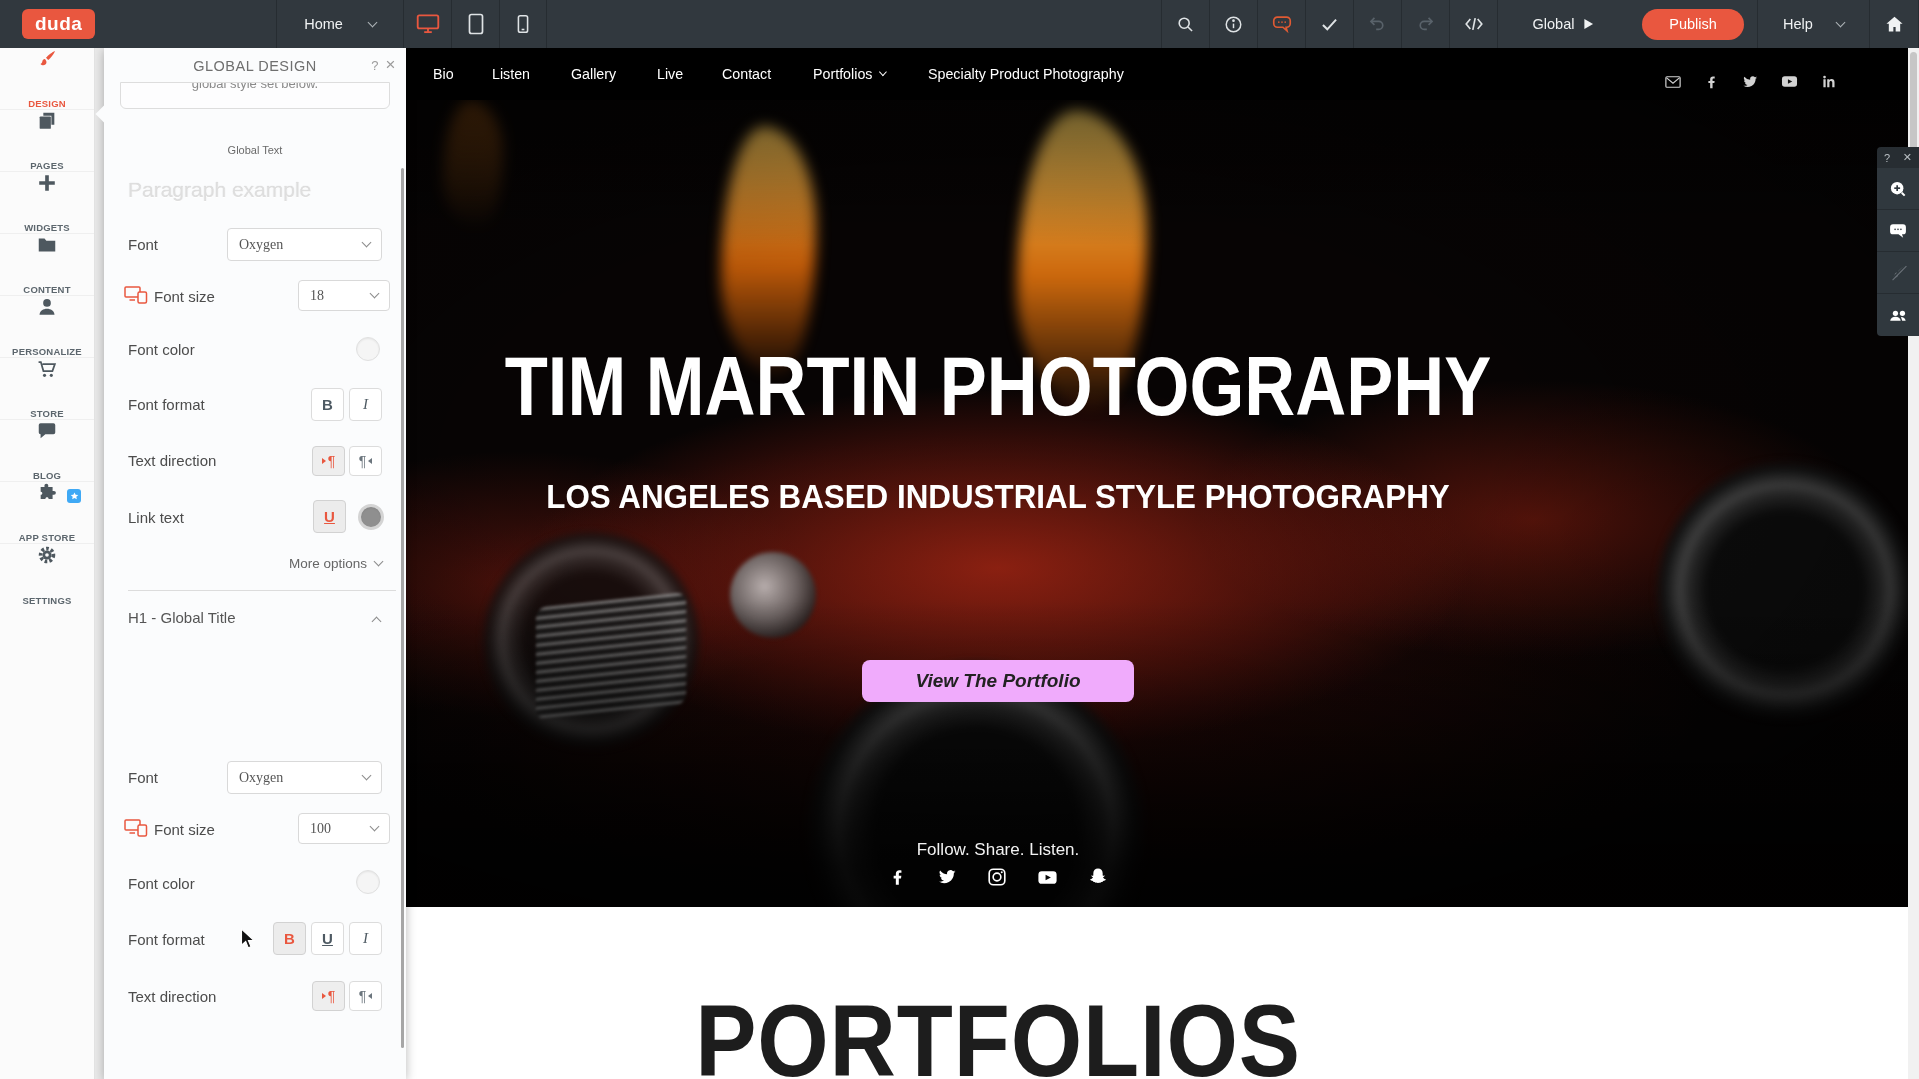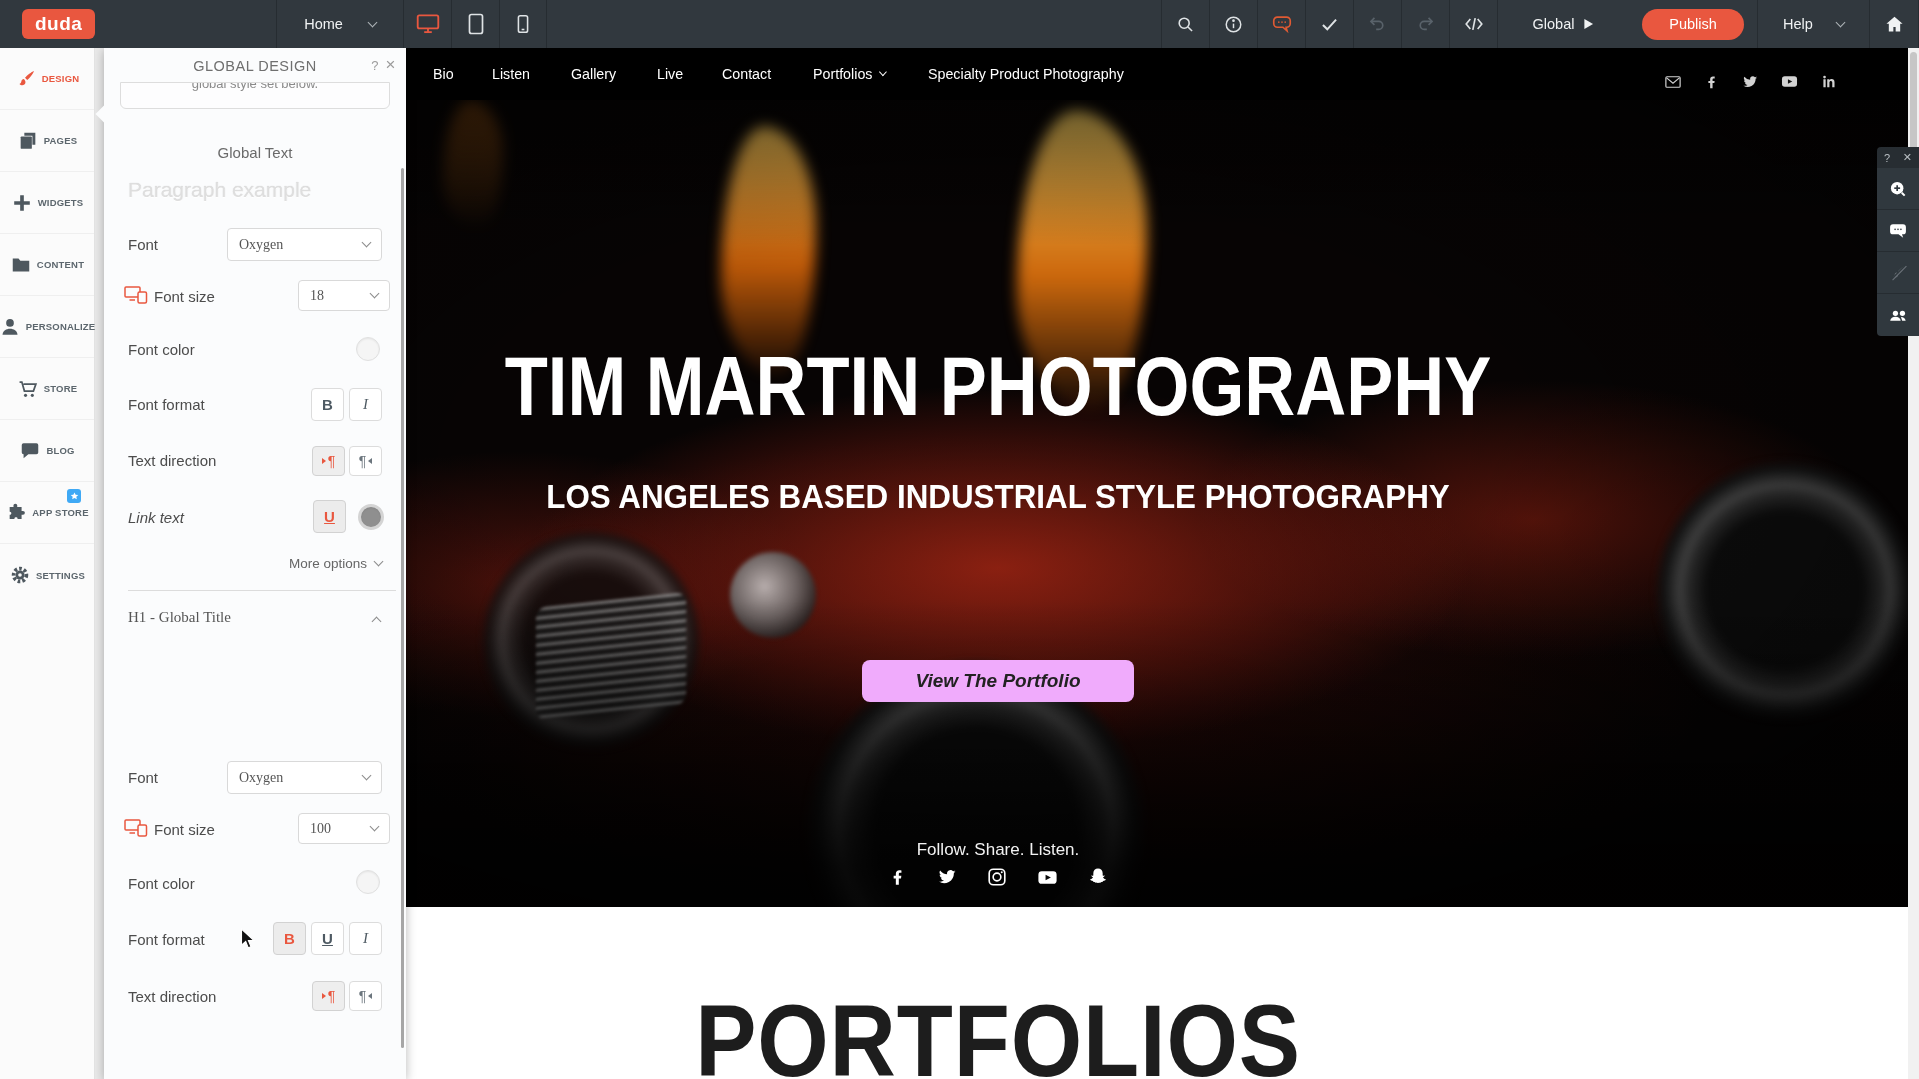--- a/index.html
+++ b/index.html
@@ -26,39 +26,39 @@
     font-family:"Liberation Sans",sans-serif; }
   .tb-help { width:112px; gap:24px; font-size:14.5px; color:#f0f2f3; }
   .tb-homeicon { width:50px; color:#f0f2f3; }
   .chev { display:inline-block; width:7px; height:7px; border-right:1.6px solid #aeb4b8; border-bottom:1.6px solid #aeb4b8; transform:rotate(45deg); margin-top:-4px; }
   .chev.gray { border-color:#8b8b8b; }
   .chev.up { transform:rotate(-135deg); margin-top:4px; }
   .chev.white { border-color:#fff; width:6px; height:6px; }
 
   
   .sidebar { position:absolute; left:0; top:48px; width:95px; bottom:0; background:#fbfbfb; border-right:1px solid #e2e2e2; z-index:5; }
-  .sb-item { height:62px; display:flex; flex-direction:row; align-items:center; justify-content:center; gap:5px;
+  .sb-item { height:62px; display:flex; flex-direction:column; align-items:center; justify-content:space-between; gap:5px;
     border-bottom:1px solid #efefef; color:#4e585f; position:relative; cursor:pointer; }
   .sb-item .lbl { font-size:9.5px; font-weight:bold; color:#5c666d; letter-spacing:.2px; }
   .sb-item.active, .sb-item.active .lbl { color:#e9573f; }
   .sb-badge { position:absolute; right:13px; top:7px; width:14px; height:14px; background:#3fa9f5; border-radius:3px;
     display:flex; align-items:center; justify-content:center; }
 
   
   .panel { position:absolute; left:104px; top:48px; width:302px; bottom:0; background:#fbfcfd;
     box-shadow:0 2px 10px rgba(0,0,0,.28); z-index:4; }
   .notch { position:absolute; left:-6px; top:60px; width:12px; height:12px; background:#fbfcfd; transform:rotate(45deg); }
   .p-head { position:relative; height:36px; display:flex; align-items:center; justify-content:center;
     font-size:14.5px; color:#6f6f6f; letter-spacing:.5px; }
   .p-help { position:absolute; right:27px; top:10px; color:#9b9b9b; font-size:13px; cursor:pointer; }
   .p-close { position:absolute; right:10px; top:7px; color:#9b9b9b; font-size:17px; cursor:pointer; }
   .p-infobox { position:absolute; left:16px; right:16px; top:34px; height:27px; overflow:hidden;
     border:1px solid #ddd; border-radius:0 0 6px 6px; background:#fdfdfe; }
   .p-infobox span { position:absolute; left:0; right:0; top:-7px; text-align:center; font-size:13px; color:#8a8a8a; }
-  .p-sect-title { position:absolute; left:0; right:0; top:96px; text-align:center; font-size:15px; color:#6a6a6a; }
+  .p-sect-title { position:absolute; left:0; right:0; top:96px; text-align:center; font-size:11px; color:#6a6a6a; }
   .p-preview-para { position:absolute; left:24px; top:130px; font-size:21px; color:#dedede;
     text-shadow:0 1px 0 #fff, 0 0 1px #c9c9c9; }
   .p-row-label { position:absolute; left:24px; font-size:15px; color:#4c4c4c; }
   .p-row-label.iconed { left:50px; }
   .dev-ic { position:absolute; left:20px; margin-top:-2px; }
   .dd { position:absolute; background:#fff; border:1px solid #d9d9d9; border-radius:4px; display:flex; align-items:center;
     justify-content:space-between; padding:0 11px; color:#555; font-size:14px; cursor:pointer;font-family:Liberation Serif, serif; }
   .dd-font { width:155px; height:33px; right:24px; }
   .dd-size { width:92px; height:31px; right:16px; }
   .swatch { position:absolute; width:24px; height:24px; border-radius:50%; background:#f5f5f5; border:1px solid #e0e0e0;
@@ -508,32 +508,32 @@
       <div class="fbtn">B</div>
       <div class="fbtn i">I</div>
     </div>
 
     <span class="p-row-label" style="top:404px;">Text direction</span>
     <div class="btnrow" style="top:398px; gap:4px;">
       <div class="dirbtn active"><span class="tri r"></span>¶</div>
       <div class="dirbtn">¶<span class="tri l"></span></div>
     </div>
 
-    <span class="p-row-label" style="top:461px;font-style:italic;">Link text</span>
+    <span class="p-row-label" style="top:461px;">Link text</span>
     <div class="fbtn u active" style="position:absolute; right:60px; top:452px;">U</div>
     <div class="swatch gray" style="right:22px; top:456px;"></div>
 
     <div class="more-opts" style="top:508px;">
       <span>More options</span>
       <span class="chev gray"></span>
     </div>
 
     <div class="p-divider" style="top:542px;"></div>
 
-    <span class="h1-head-lbl" style="top:561px;font-family:Liberation Serif, serif;">H1 - Global Title</span>
+    <span class="h1-head-lbl" style="top:561px;">H1 - Global Title</span>
     <span class="h1-collapse" style="top:563px;">
       <span class="chev gray up"></span>
     </span>
 
     <span class="p-row-label" style="top:721px;">Font</span>
     <div class="dd dd-font" style="top:713px;">
       <span>Oxygen</span>
       <span class="chev gray"></span>
     </div>
 

